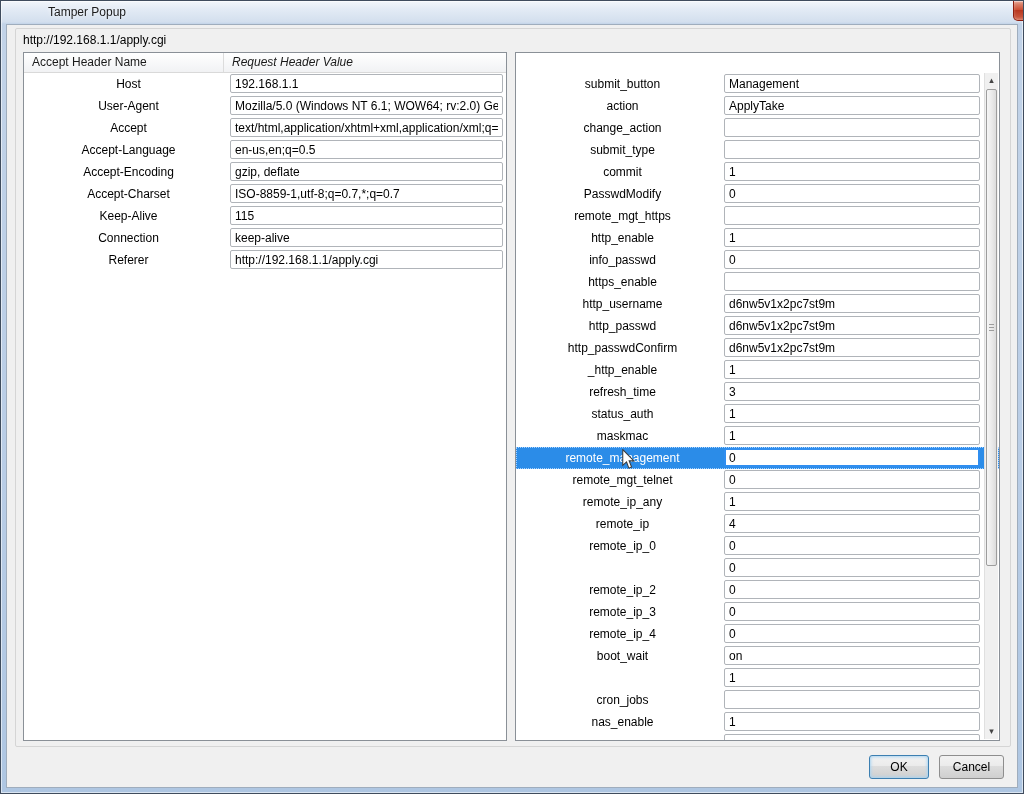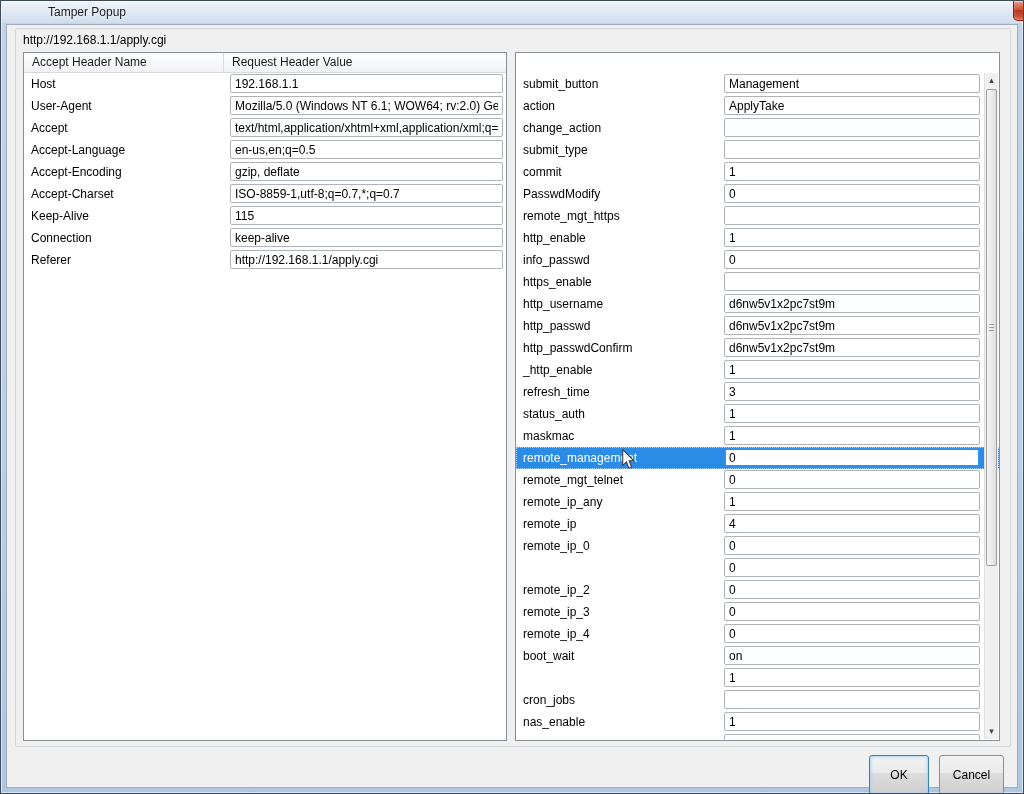--- a/index.html
+++ b/index.html
@@ -55,28 +55,28 @@
   .panel.right { left:499px; width:485px; }
 
   .lb-header {
     position:absolute; left:0; top:0; right:0; height:20px;
     background:linear-gradient(180deg,#ffffff,#f1f2f4);
     border-bottom:1px solid #d9d9d9; display:flex; font-size:12px; color:#1a1a1a;
   }
   .lb-header .hcell { line-height:19px; padding-left:8px; white-space:nowrap; overflow:hidden; }
   .panel.left  .hcell.c1 { width:200px; border-right:1px solid #dcdcdc; }
   .panel.right .hcell.c1 { width:204px; border-right:1px solid #dcdcdc; }
-  .lb-header .hcell.c2 { flex:1; }
+  .lb-header .hcell.c2 { flex:1;font-style:italic; }
 
   .rows-area { position:absolute; left:0; top:20px; right:0; bottom:0; overflow:hidden; }
 
   .row { position:relative; height:22px; }
   .row .rname {
     position:absolute; left:0; top:0; bottom:0; padding-left:7px; line-height:22px;
-    font-size:12px; color:#000; white-space:nowrap; overflow:hidden;
+    font-size:12px; color:#000; white-space:nowrap; overflow:hidden;text-align:center;
   }
   .panel.left  .row .rname { width:202px; }
   .panel.right .row .rname { width:206px; }
   .row input {
     position:absolute; top:1px; height:19px; font-family:inherit; font-size:12px;
     color:#000; background:#fff; border:1px solid #b0b4b9; border-radius:2px;
     padding:0 4px; outline:none;
   }
   .panel.left  .row input { left:206px; width:273px; }
   .panel.right .row input { left:208px; width:256px; }
@@ -99,21 +99,21 @@
     background:linear-gradient(90deg,#f6f6f6,#ececec 45%,#dcdcdc);
     border:1px solid #9d9d9d; border-radius:2px;
   }
   .sb-thumb::after {
     content:""; position:absolute; left:2px; right:2px; top:50%; margin-top:-4px; height:8px;
     background:repeating-linear-gradient(180deg,#9d9d9d 0 1px,transparent 1px 3px);
   }
 
   
   .dlg-btn {
-    position:absolute; top:730px; height:40px; font-family:inherit; font-size:12px; color:#000;
+    position:absolute; top:730px; height:24px; font-family:inherit; font-size:12px; color:#000;
     border:1px solid #8e8e8e; border-radius:3px;
     background:linear-gradient(180deg,#f2f2f2 0%,#ebebeb 45%,#dddddd 46%,#cfcfcf 100%);
   }
   .dlg-btn.ok { left:862px; width:60px; border-color:#3c7fb1;
     box-shadow:inset 0 0 3px 1px #a9d4f2; }
   .dlg-btn.cancel { left:932px; width:65px; }
 
   
   .cursor { position:absolute; left:620px; top:448px; width:14px; height:21px; pointer-events:none; z-index:50; }
 </style>

